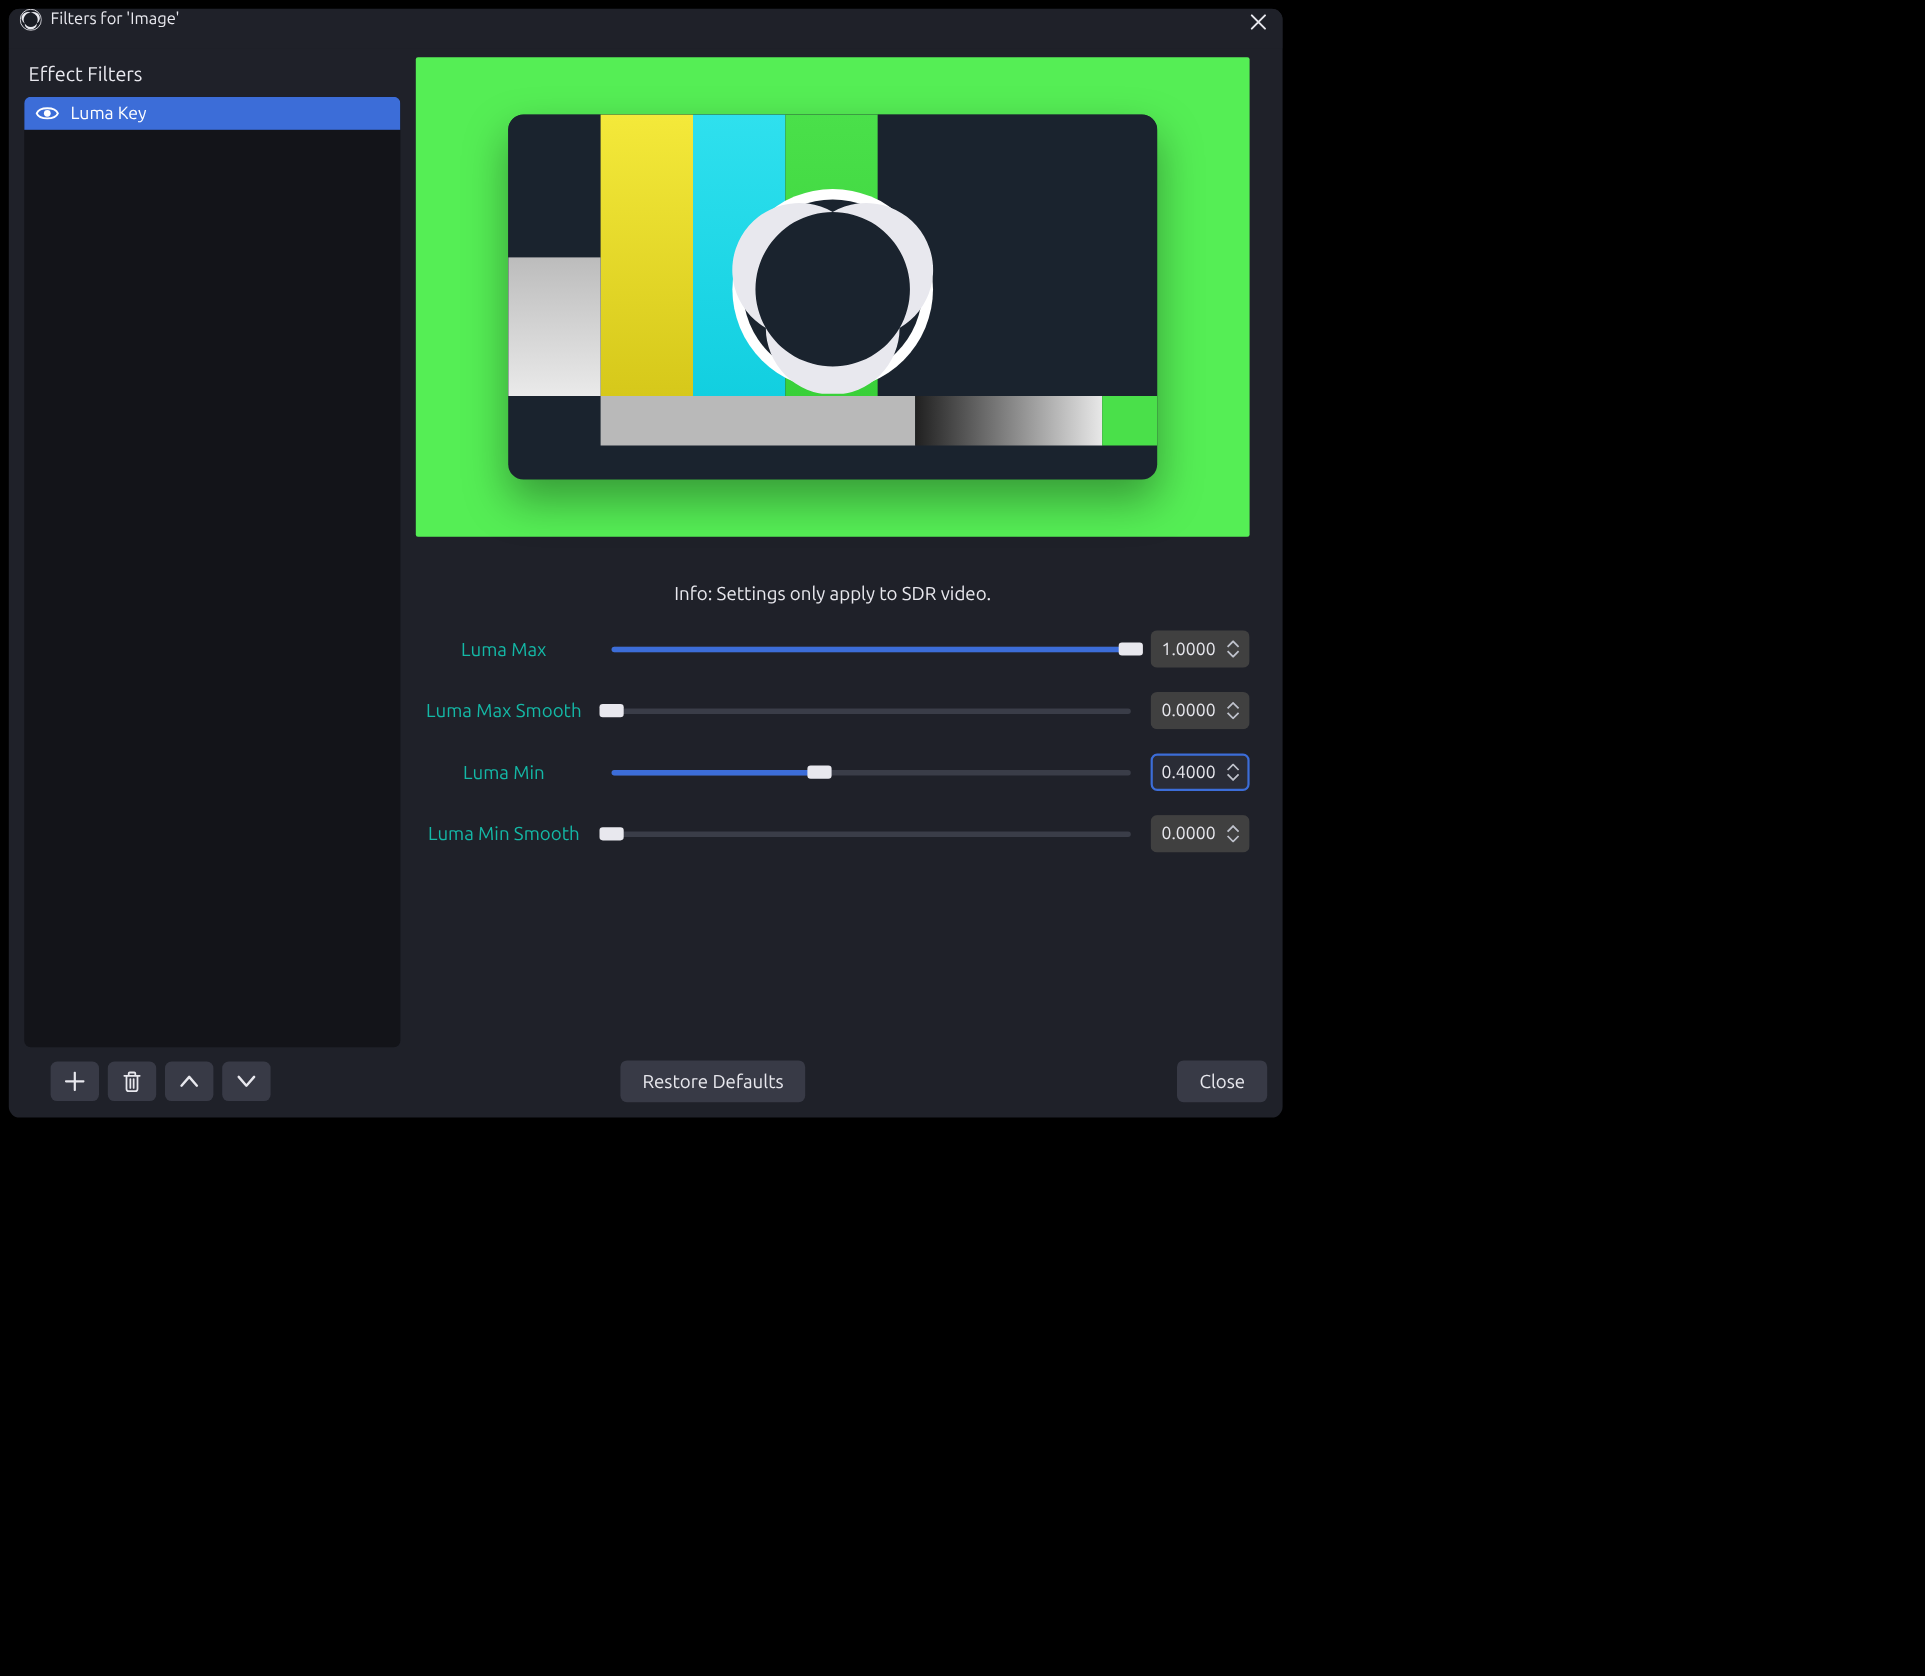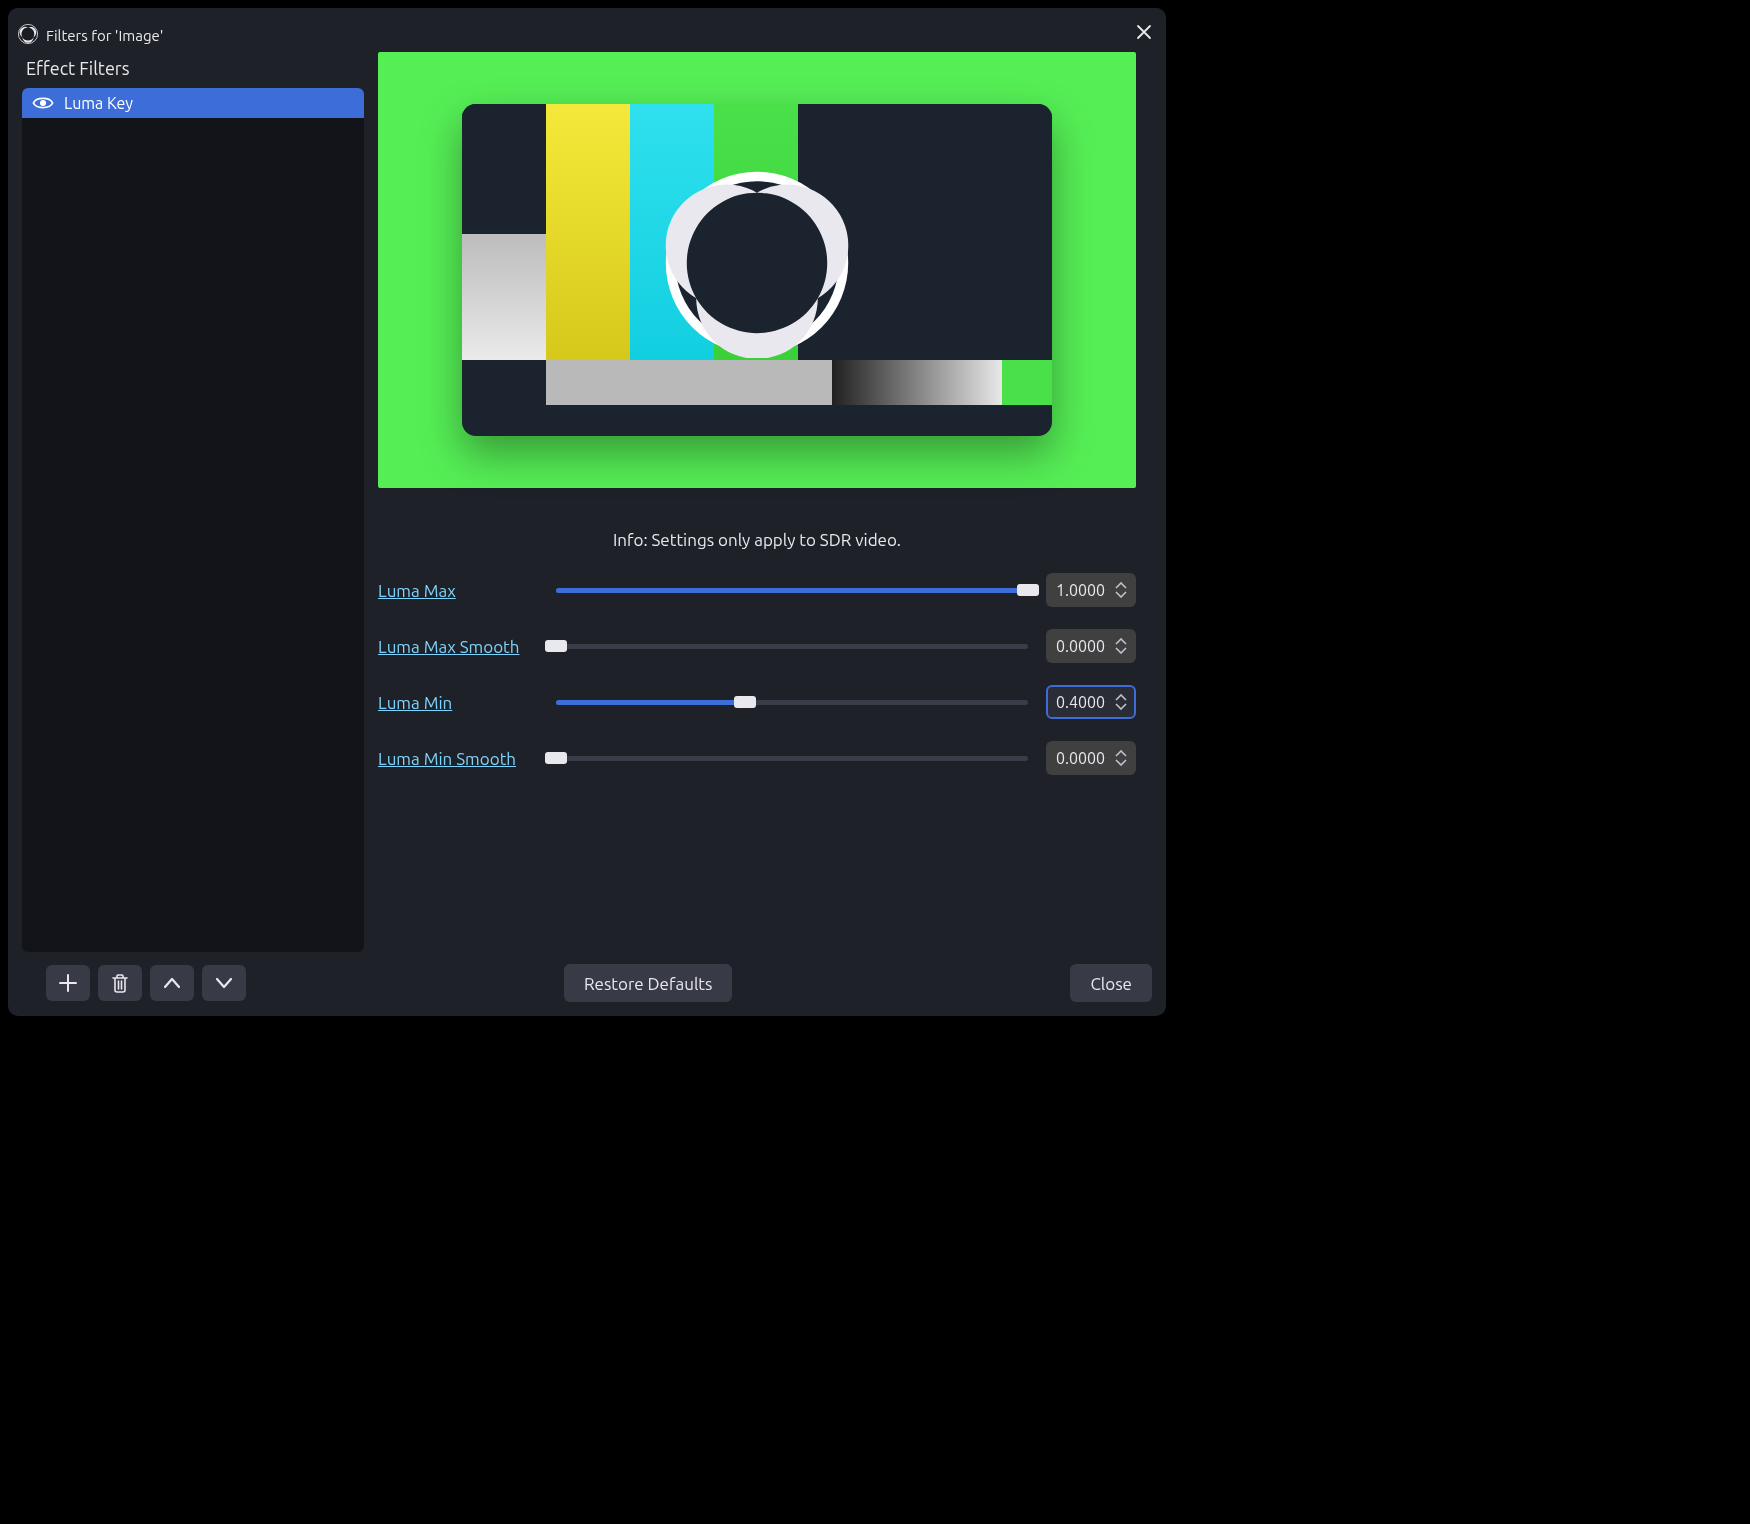--- a/index.html
+++ b/index.html
@@ -16,21 +16,21 @@
     width: 1158px; height: 1008px;
     background: #1f2129;
     border-radius: 10px;
     display: flex;
     flex-direction: column;
     overflow: hidden;
   }
   .titlebar {
     height: 36px;
     display: flex;
-    align-items: flex-end;
+    align-items: flex-start;
     padding: 0 10px;
     background: #1f2129;
     font-size: 15px;
     color: #e8e8ee;
     gap: 8px;
   }
   .titlebar .obs-app-icon {
     width: 20px; height: 20px;
   }
   .titlebar .spacer { flex: 1; }
@@ -124,24 +124,23 @@
   .controls {
     display:flex; flex-direction:column; gap:22px;
     padding: 6px 0 0 0;
   }
   .ctrl-row {
     display:flex; align-items:center; gap:18px;
   }
   .ctrl-label {
     width: 160px;
     min-width:160px;
-    text-align:left;
+    text-align:center;
     font-size:17px;
-    color:#7dd3fc;
-    text-decoration:underline;
+    color:#14b8a6;
   }
   .slider-wrap {
     flex:1; position:relative; height:20px;
     display:flex; align-items:center;
   }
   .track {
     position:absolute; left:0; right:0; height:5px;
     background:#3a3d48; border-radius:3px;
   }
   .fill {

